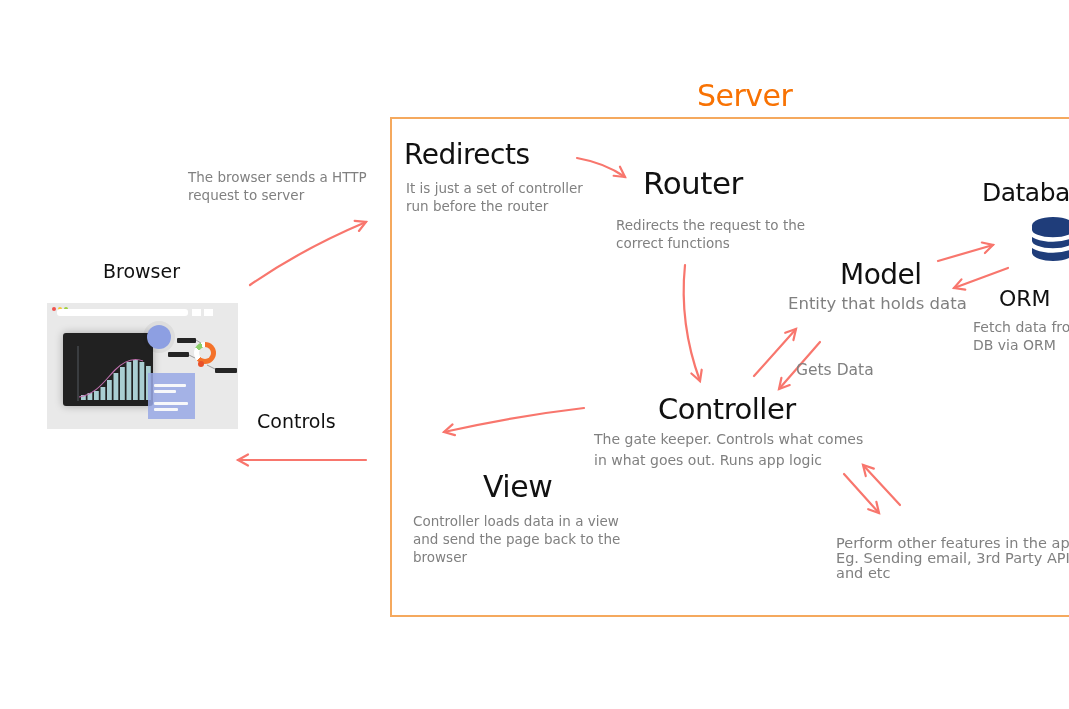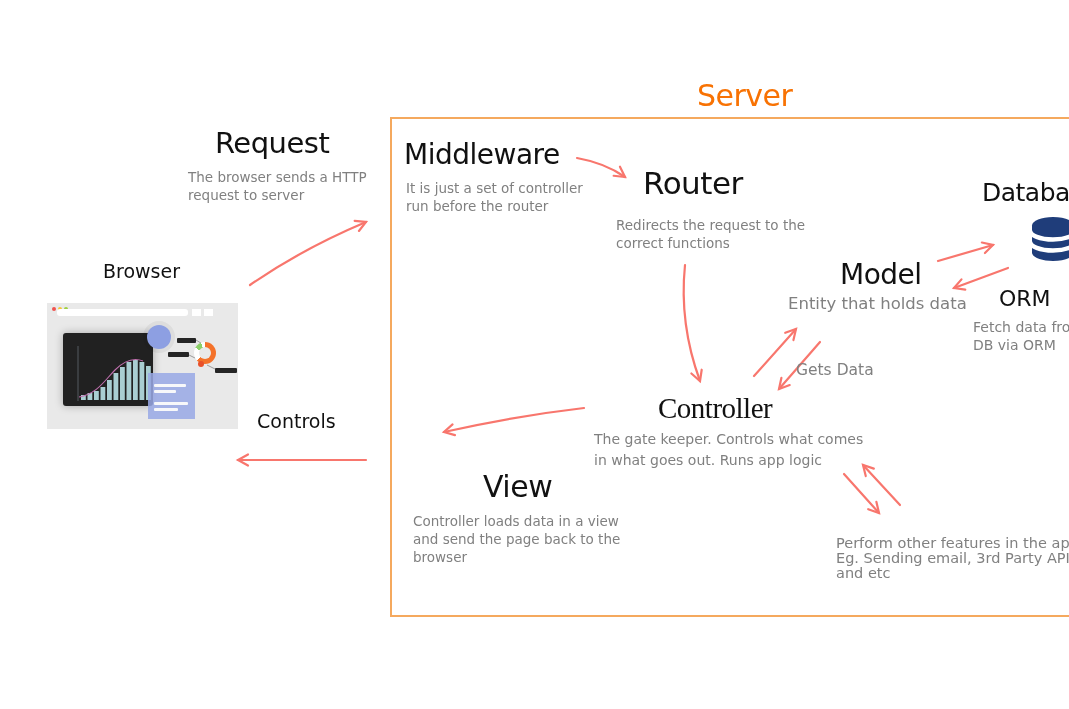--- a/index.html
+++ b/index.html
@@ -55,21 +55,20 @@
     <path d="M714,376 L756,329" marker-end="url(#ah)"></path>
     <path d="M780,342 L739,389" marker-end="url(#ah)"></path>
     <path d="M898,261 L953,245" marker-end="url(#ah)"></path>
     <path d="M968,268 L914,288" marker-end="url(#ah)"></path>
     <path d="M544,408 Q475,416 404,432" marker-end="url(#ah)"></path>
     <path d="M326,460 L198,460" marker-end="url(#ah)"></path>
     <path d="M804,474 L839,513" marker-end="url(#ah)"></path>
     <path d="M860,505 L823,465" marker-end="url(#ah)"></path>
   </svg>
 
-  <div class="h" style="left:175px;top:126px;font-size:29px;">Request</div>
   <div class="d" style="left:148px;top:168px;">The browser sends a HTTP
 request to server</div>
 
   <div class="h" style="left:63px;top:260px;font-size:19px;letter-spacing:0;">Browser</div>
 
   <div class="browser-win">
     <div class="dot" style="left:5px;background:#f0534f;"></div>
     <div class="dot" style="left:11px;background:#f5c63c;"></div>
     <div class="dot" style="left:17px;background:#9ed042;"></div>
     <div class="addr"></div>
@@ -108,21 +107,21 @@
     <div class="blue-panel">
       <div class="bp-line" style="top:11px;width:32px;"></div>
       <div class="bp-line" style="top:17px;width:22px;"></div>
       <div class="bp-line" style="top:29px;width:34px;"></div>
       <div class="bp-line" style="top:35px;width:24px;"></div>
     </div>
   </div>
 
   <div class="h" style="left:217px;top:410px;font-size:19px;letter-spacing:0;">Controls</div>
 
-  <div class="h" style="left:364px;top:138px;font-size:28px;">Middleware</div>
+  <div class="h" style="left:364px;top:138px;font-size:28px;">Redirects</div>
   <div class="d" style="left:366px;top:179px;">It is just a set of controller
 run before the router</div>
 
   <div class="h" style="left:603px;top:165px;font-size:31px;">Router</div>
   <div class="d" style="left:576px;top:216px;">Redirects the request to the
 correct functions</div>
 
   <div class="h" style="left:942px;top:178px;font-size:25px;">Database</div>
   <svg class="abs" style="left:991px;top:216px;" width="44" height="46" viewBox="0 0 44 46">
     <defs>
@@ -138,21 +137,21 @@
   </svg>
 
   <div class="h" style="left:800px;top:258px;font-size:28px;">Model</div>
   <div class="d" style="left:748px;top:293px;font-size:16.5px;line-height:21px;">Entity that holds data</div>
   <div class="h" style="left:959px;top:286px;font-size:22px;letter-spacing:0;">ORM</div>
   <div class="d" style="left:933px;top:318px;font-size:14px;">Fetch data from
 DB via ORM</div>
 
   <div class="d" style="left:756px;top:361px;font-size:15.5px;">Gets Data</div>
 
-  <div class="h" style="left:618px;top:392px;font-size:29px;font-family:Liberation Serif, serif;">Controller</div>
+  <div class="h" style="left:618px;top:392px;font-size:29px;">Controller</div>
   <div class="d" style="left:554px;top:429px;font-size:14px;line-height:21px;">The gate keeper. Controls what comes
 in what goes out. Runs app logic</div>
 
   <div class="h" style="left:443px;top:469px;font-size:30px;">View</div>
   <div class="d" style="left:373px;top:512px;">Controller loads data in a view
 and send the page back to the
 browser</div>
 
   <div class="d" style="left:796px;top:536px;font-size:14.5px;line-height:15px;">Perform other features in the app.
 Eg. Sending email, 3rd Party API

